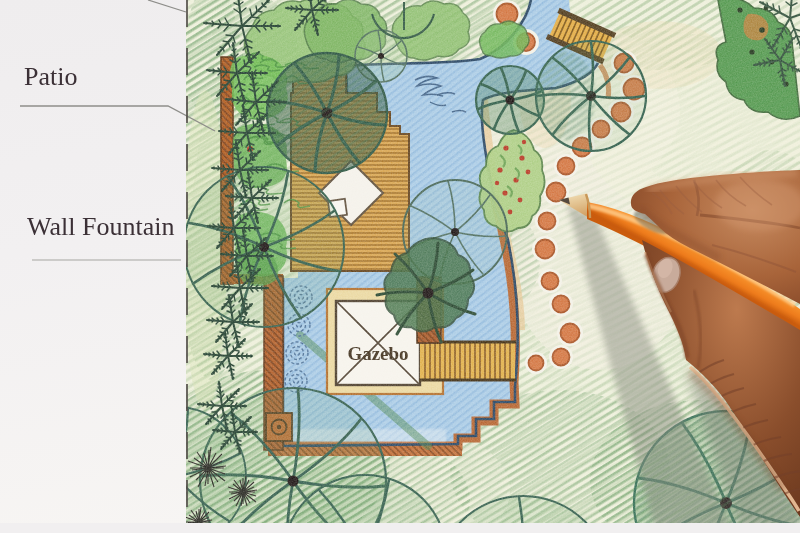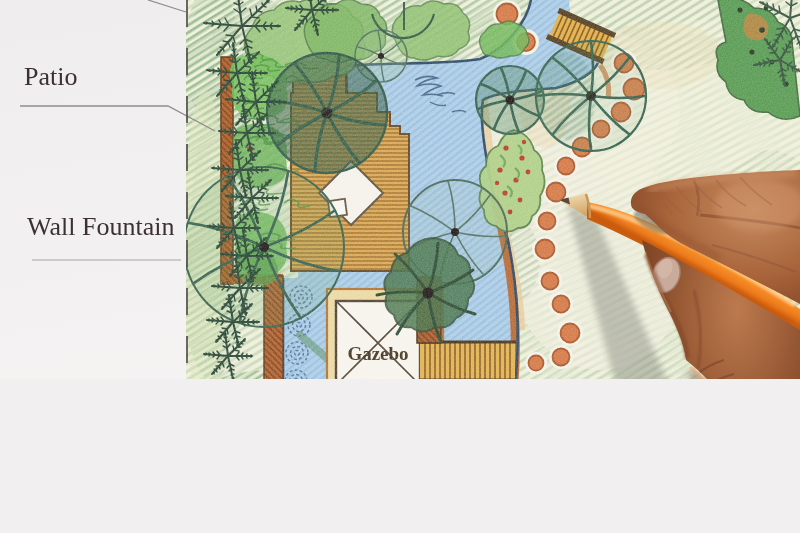--- a/index.html
+++ b/index.html
@@ -1,16 +1,16 @@
 <!DOCTYPE html>
 <html><head>
 <meta charset="utf-8">
 <style>
   html,body{margin:0;padding:0;background:#f1eff0;}
-  #stage{position:relative;width:800px;height:379px;overflow:hidden;font-family:"Liberation Serif",serif;}
+  #stage{position:relative;width:800px;height:523px;overflow:hidden;font-family:"Liberation Serif",serif;}
   svg{position:absolute;top:0;left:0;}
 </style>
 </head>
 <body>
 <div id="stage">
 <svg width="800" height="533" viewBox="0 0 800 533">
 <defs>
   <linearGradient id="paperg" x1="0" y1="0" x2="0.25" y2="1">
     <stop offset="0" stop-color="#efedee"></stop>
     <stop offset="0.45" stop-color="#f2f0f1"></stop>

